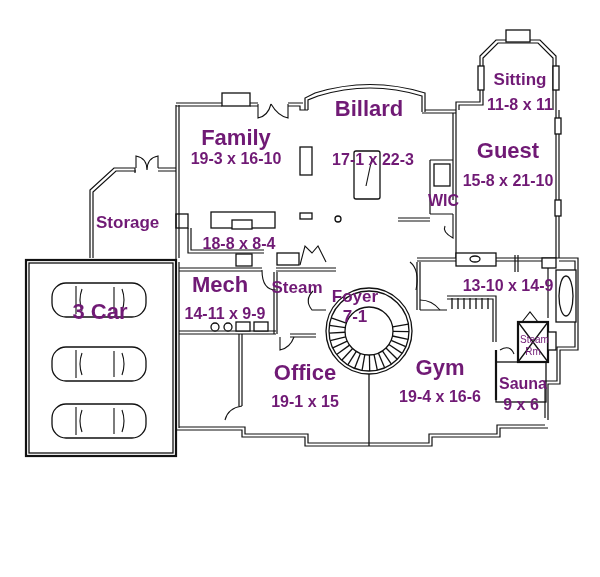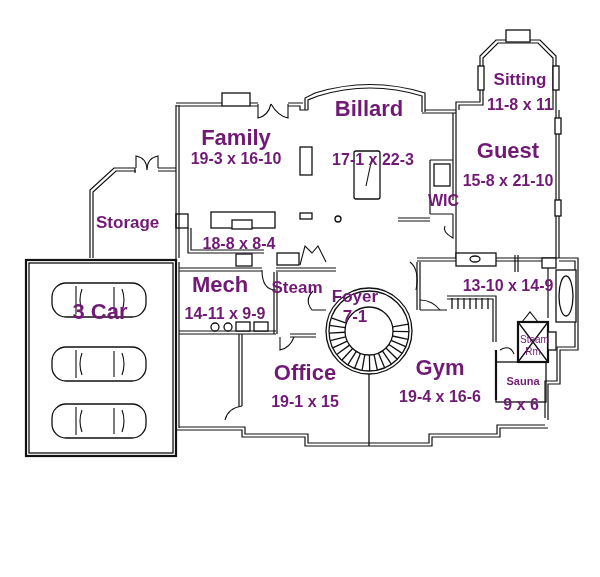--- a/index.html
+++ b/index.html
@@ -201,14 +201,14 @@
 <div class="label room-dim center" style="left:508px;top:278px;">13-10 x 14-9</div>
 
 <div class="label room-name center" style="left:305px;top:362px;">Office</div>
 <div class="label room-dim center" style="left:305px;top:394px;">19-1 x 15</div>
 
 <div class="label room-name center" style="left:440px;top:357px;">Gym</div>
 <div class="label room-dim center" style="left:440px;top:389px;">19-4 x 16-6</div>
 
 <div class="label center" style="left:533px;top:334px;font-size:10px;font-weight:normal;width:26px;white-space:normal;line-height:1.2;">Steam Rm</div>
 
-<div class="label room-name-sm center" style="left:523px;top:376px;font-size:11px;">Sauna</div>
+<div class="label room-name-sm center" style="left:523px;top:376px;font-size:16px;">Sauna</div>
 <div class="label room-dim-sm center" style="left:521px;top:397px;">9 x 6</div>
 
 </body></html>

